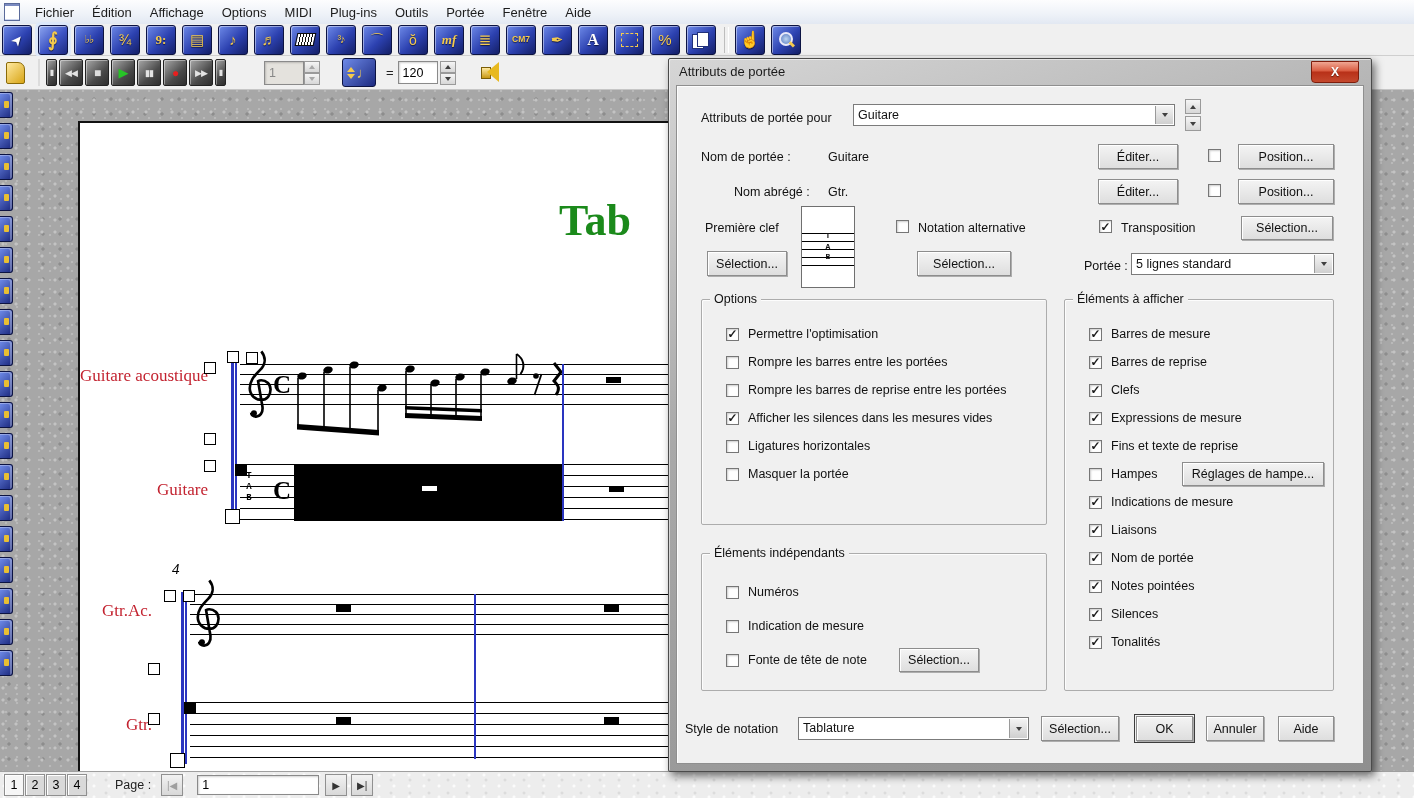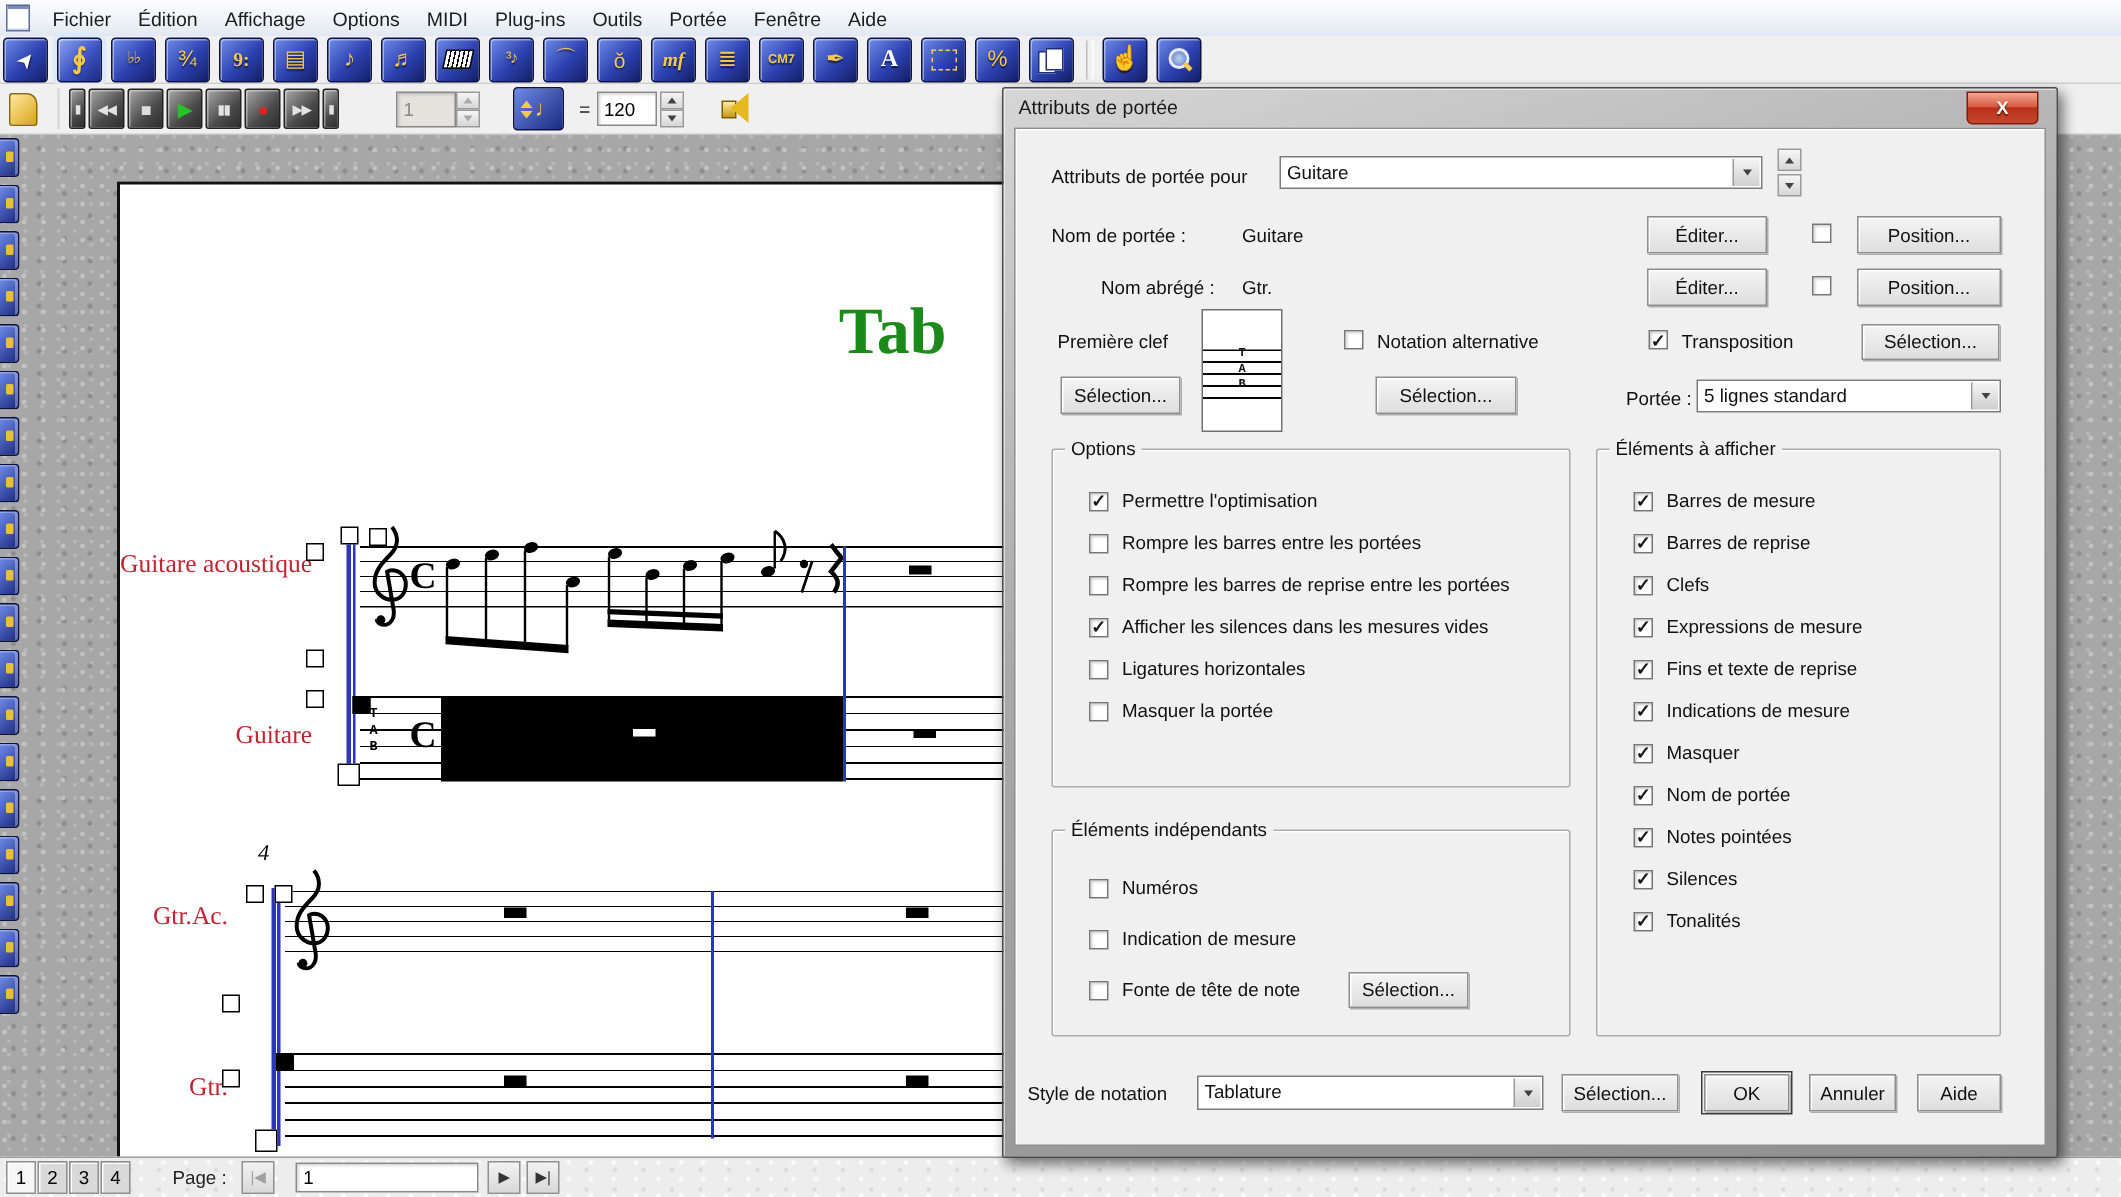--- a/index.html
+++ b/index.html
@@ -524,26 +524,31 @@
           </div>
           <div class="cbrow">
             <span class="cb">✓</span>
             <span class="cblabel">Expressions de mesure</span>
           </div>
           <div class="cbrow">
             <span class="cb">✓</span>
             <span class="cblabel">Fins et texte de reprise</span>
           </div>
           <div class="cbrow">
+            <span class="cb"></span>
+            <span class="cblabel">Hampes</span>
+            <span class="btn row-btn">Réglages de hampe...</span>
+          </div>
+          <div class="cbrow">
             <span class="cb">✓</span>
             <span class="cblabel">Indications de mesure</span>
           </div>
           <div class="cbrow">
             <span class="cb">✓</span>
-            <span class="cblabel">Masquer</span>
+            <span class="cblabel">Liaisons</span>
           </div>
           <div class="cbrow">
             <span class="cb">✓</span>
             <span class="cblabel">Nom de portée</span>
           </div>
           <div class="cbrow">
             <span class="cb">✓</span>
             <span class="cblabel">Notes pointées</span>
           </div>
           <div class="cbrow">

